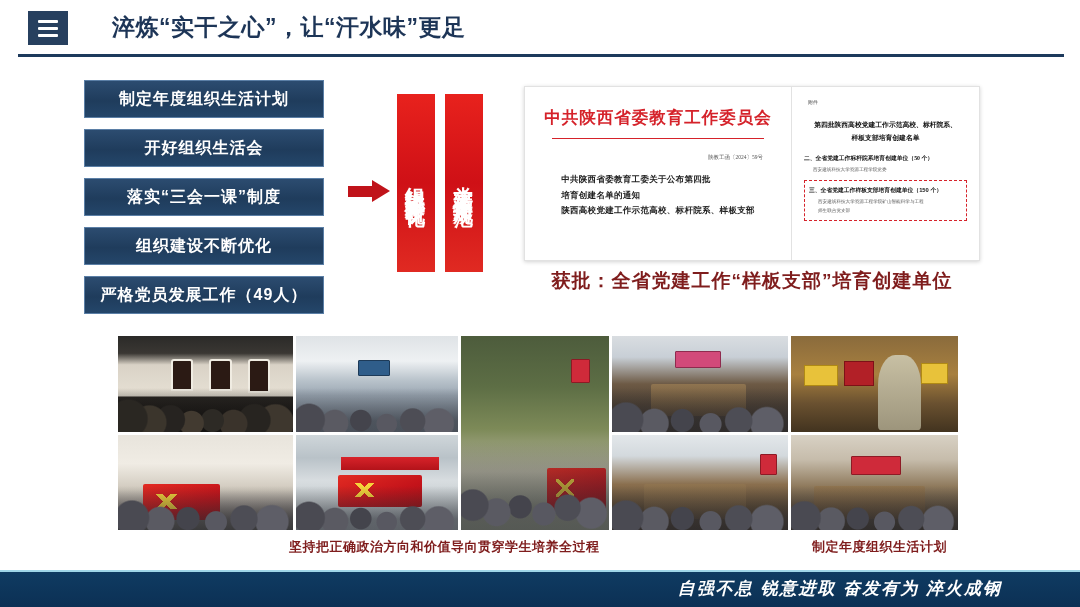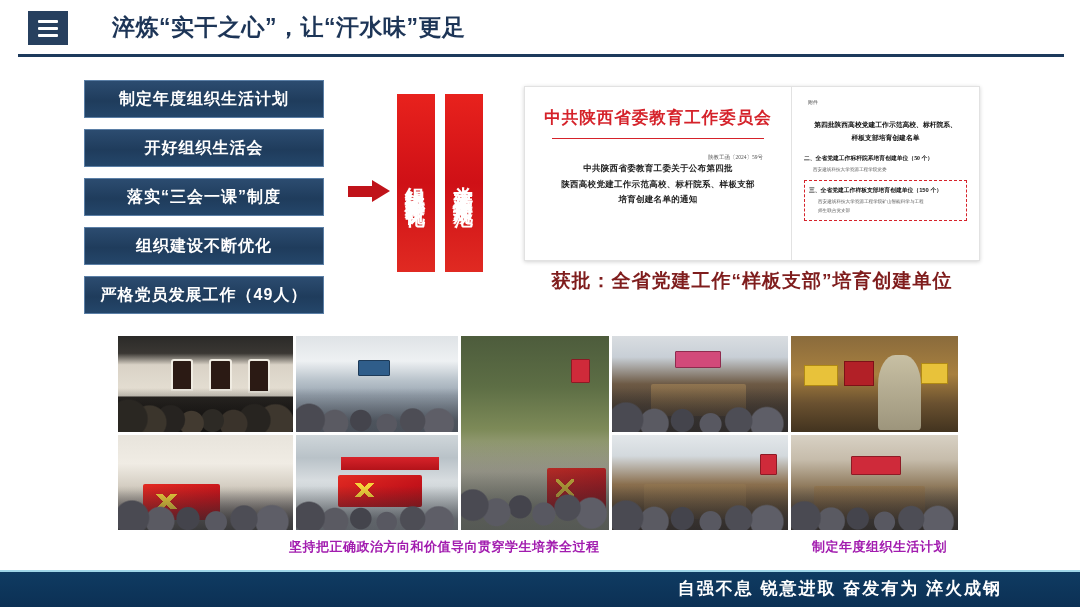--- a/index.html
+++ b/index.html
@@ -78,23 +78,23 @@
     font-family:"Liberation Serif","DejaVu Serif",serif;
     letter-spacing:1px; white-space:nowrap; margin-top:6px;
   }
   #doc-red-rule { width:212px; height:1px; background:#d5222a; margin-top:9px; }
   #doc-docnum {
     align-self:flex-end; font-size:5.5px; color:#555;
     font-family:"Liberation Serif","DejaVu Serif",serif;
     margin-top:15px; margin-right:12px; white-space:nowrap;
   }
   #doc-body {
-    font-size:8.5px; line-height:1.85; color:#222;
+    margin-top:11px; font-size:8.5px; line-height:1.85; color:#222;
     font-family:"Liberation Serif","DejaVu Serif",serif;
-    text-align:center; font-weight:bold; letter-spacing:.3px;
+    text-align:left; font-weight:bold; letter-spacing:.3px;
   }
   #doc-body div { white-space:nowrap; }
 
   #doc-page-right {
     width:188px; height:100%; background:#ffffff;
     border:1px solid #e2e2e2; border-left:none;
     padding:12px 12px 8px; position:relative;
   }
   #doc-attach {
     font-size:5px; color:#444; font-family:"Liberation Serif","DejaVu Serif",serif;
@@ -194,36 +194,36 @@
     border-radius:2px;
   }
   .banner-strip {
     position:absolute; background:linear-gradient(180deg,#d8232a,#b3131a);
   }
   .plaque { position:absolute; background:#e8c23a; border:1px solid #b08a14; }
   .plaque.red { background:#b22027; border-color:#7d1117; }
 
   
   .photo-caption {
-    position:absolute; color:#a21caf; font-size:13px; font-weight:bold;
+    position:absolute; color:#7f1d1d; font-size:13px; font-weight:bold;
     letter-spacing:.5px; white-space:nowrap;
   }
   #caption-left { left:289px; top:538px; }
   #caption-right { left:812px; top:538px; }
 
   
   #footer {
     position:absolute; left:0; bottom:0; width:1080px; height:37px;
     background:linear-gradient(180deg,#0f3c63 0%,#0c3054 100%);
     display:flex; align-items:center; justify-content:flex-end;
   }
   #footer-top-line { position:absolute; left:0; top:0; width:100%; height:2px; background:#9fd6e8; }
   #footer-text {
     color:#ffffff; font-size:17px; font-weight:bold; letter-spacing:2px;
-    margin-right:78px; white-space:nowrap;
+    margin-right:78px; white-space:nowrap;font-style:italic;
   }
 </style>
 </head>
 <body>
 
 <div id="header">
   <div id="header-badge">
     <div class="bar"></div>
     <div class="bar"></div>
     <div class="bar"></div>
@@ -249,22 +249,22 @@
 <div class="red-banner" id="red-banner-2">党建工作更加规范</div>
 
 <div id="doc-wrap">
 
   <div id="doc-page-left">
     <div id="doc-red-title">中共陕西省委教育工作委员会</div>
     <div id="doc-red-rule"></div>
     <div id="doc-docnum">陕教工函〔2024〕59号</div>
     <div id="doc-body">
       <div>中共陕西省委教育工委关于公布第四批</div>
+      <div>培育创建名单的通知</div>
       <div>陕西高校党建工作示范高校、标杆院系、样板支部</div>
-      <div>培育创建名单的通知</div>
     </div>
   </div>
 
   <div id="doc-page-right">
     <div id="doc-attach">附件</div>
     <div id="doc-r-title">
       <div>第四批陕西高校党建工作示范高校、标杆院系、</div>
       <div>样板支部培育创建名单</div>
     </div>
     <div class="doc-item">

